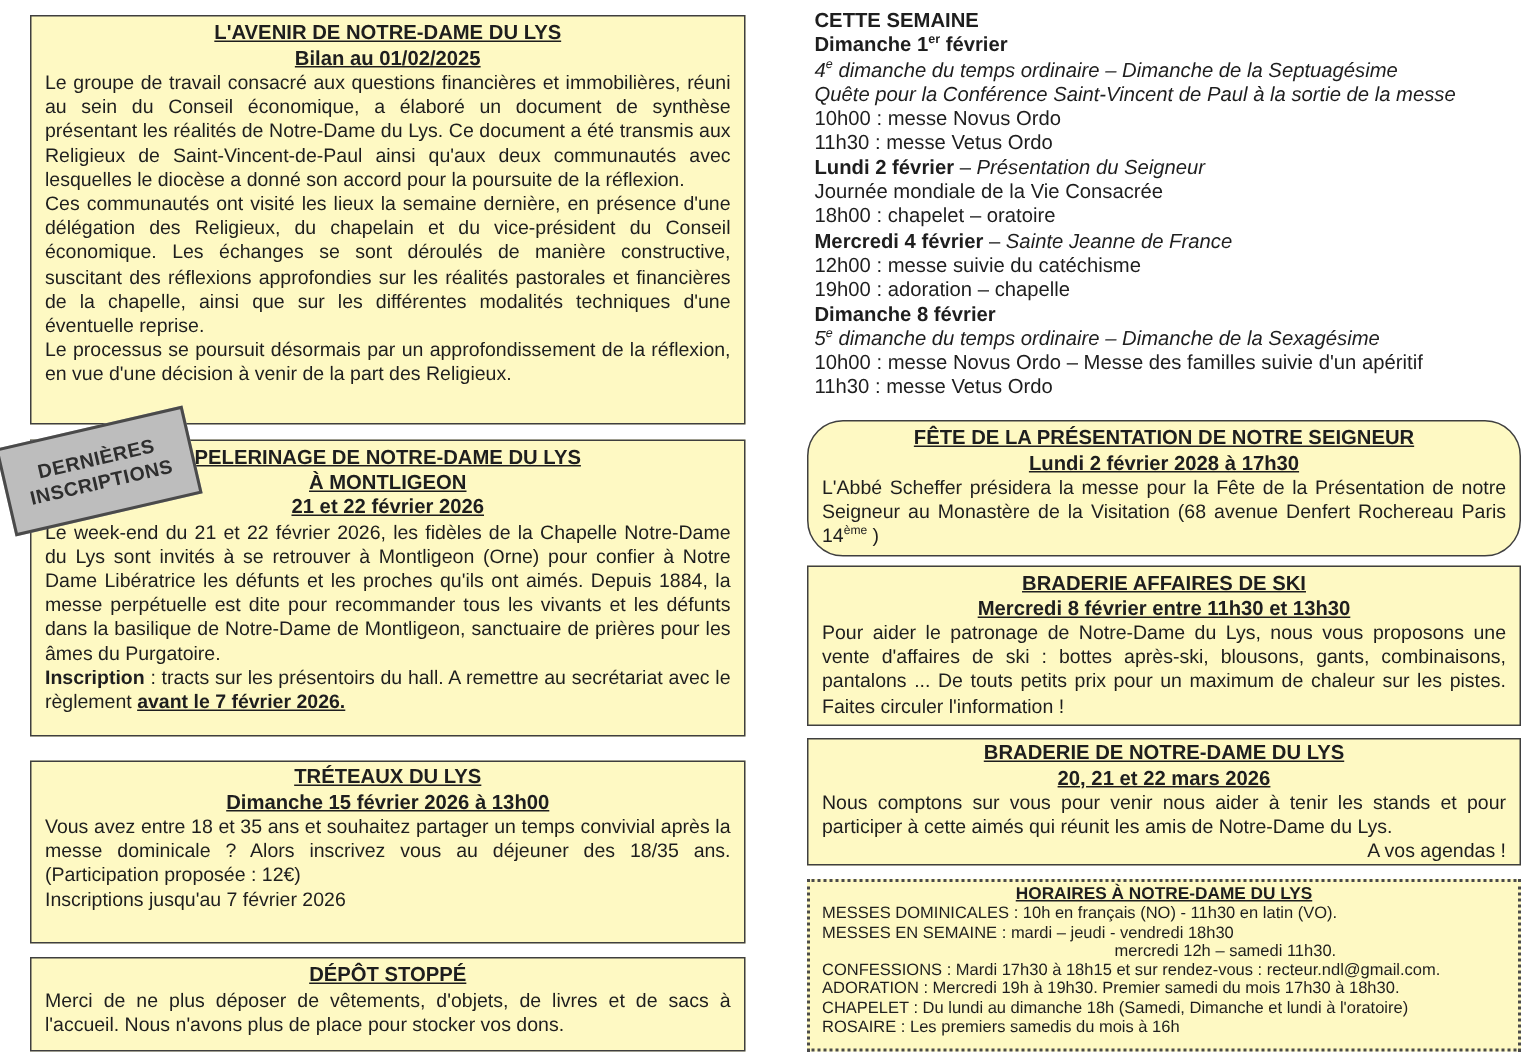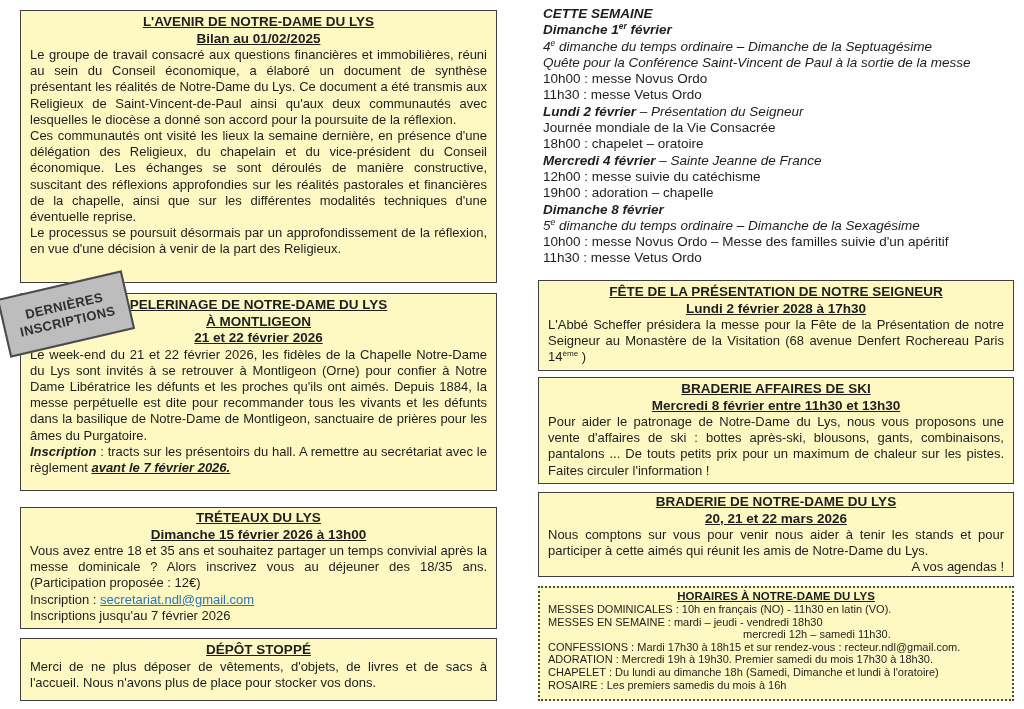--- a/index.html
+++ b/index.html
@@ -14,21 +14,21 @@
   .noborder{border:none;}
   .dotted{border:2px dotted #4a4a4a;}
   .title{
     font-weight:bold;text-align:center;text-decoration:underline;
     font-size:13.5px;line-height:16.5px;
   }
   .rich div{font-size:13px;line-height:16.2px;}
   .rich .just{text-align:justify;}
   .rich .right{text-align:right;}
   .rich .ind{padding-left:195px;}
-  .b{font-weight:bold;font-style:italic;}
+  .b{font-weight:bold;}
   .i{font-style:italic;}
   .u{text-decoration:underline;}
   sup{font-size:0.62em;line-height:0;}
   a.link, .link{color:#2e74b5;text-decoration:underline;cursor:pointer;}
   .semaine div{font-size:13.5px;line-height:16.3px;}
   .horaires-box .title{font-size:11.5px;line-height:13px;}
   .horaires-box .rich div{font-size:11px;line-height:12.6px;}
   .stamp{
     position:absolute;left:2px;top:284px;width:128px;height:60px;
     background:#bdbdbd;border:2px solid #4a4a4a;transform:rotate(-13deg);
@@ -65,21 +65,20 @@
         <div class="just"><span>Le week-end du 21 et 22 février 2026, les fidèles de la Chapelle Notre-Dame du Lys sont invités à se retrouver à Montligeon (Orne) pour confier à Notre Dame Libératrice les défunts et les proches qu'ils ont aimés. Depuis 1884, la messe perpétuelle est dite pour recommander tous les vivants et les défunts dans la basilique de Notre-Dame de Montligeon, sanctuaire de prières pour les âmes du Purgatoire.</span></div>
         <div class="just"><span class="b">Inscription</span><span> : tracts sur les présentoirs du hall. A remettre au secrétariat avec le règlement </span><span class="b u">avant le 7 février 2026.</span></div>
       </div>
   </section>
 
   <section class="box" style="left:20px;top:507px;width:477px;height:122px;padding-top:2px;">
     <div class="title">TRÉTEAUX DU LYS</div>
     <div class="title">Dimanche 15 février 2026 à 13h00</div>
     <div class="rich">
         <div class="just"><span>Vous avez entre 18 et 35 ans et souhaitez partager un temps convivial après la messe dominicale ? Alors inscrivez vous au déjeuner des 18/35 ans. (Participation proposée : 12€)</span></div>
-        <div><span>Inscription : </span><a class="link">secretariat.ndl@gmail.com</a></div>
         <div><span>Inscriptions jusqu'au 7 février 2026</span></div>
       </div>
   </section>
 
   <section class="box" style="left:20px;top:638px;width:477px;height:63px;">
     <div class="title">DÉPÔT STOPPÉ</div>
     <div class="rich">
         <div class="just"><span>Merci de ne plus déposer de vêtements, d'objets, de livres et de sacs à l'accueil. Nous n'avons plus de place pour stocker vos dons.</span></div>
       </div>
   </section>
@@ -96,21 +95,21 @@
       <div><span>18h00 : chapelet – oratoire</span></div>
       <div><span class="b">Mercredi 4 février</span><span> – </span><span class="i">Sainte Jeanne de France</span></div>
       <div><span>12h00 : messe suivie du catéchisme</span></div>
       <div><span>19h00 : adoration – chapelle</span></div>
       <div><span class="b">Dimanche 8 février</span></div>
       <div><span class="i">5</span><sup class="i">e</sup><span class="i"> dimanche du temps ordinaire – Dimanche de la Sexagésime</span></div>
       <div><span>10h00 : messe Novus Ordo – Messe des familles suivie d'un apéritif</span></div>
       <div><span>11h30 : messe Vetus Ordo</span></div>
     </section>
 
-  <section class="box" style="left:538px;top:280px;width:476px;height:91px;">
+  <section class="box" style="left:538px;top:280px;width:476px;height:91px;border-radius:24px;">
     <div class="title">FÊTE DE LA PRÉSENTATION DE NOTRE SEIGNEUR</div>
     <div class="title">Lundi 2 février 2028 à 17h30</div>
     <div class="rich">
         <div class="just"><span>L'Abbé Scheffer présidera la messe pour la Fête de la Présentation de notre Seigneur au Monastère de la Visitation (68 avenue Denfert Rochereau Paris 14</span><sup>ème</sup><span> )</span></div>
       </div>
   </section>
 
   <section class="box" style="left:538px;top:377px;width:476px;height:107px;">
     <div class="title">BRADERIE AFFAIRES DE SKI</div>
     <div class="title">Mercredi 8 février entre 11h30 et 13h30</div>

